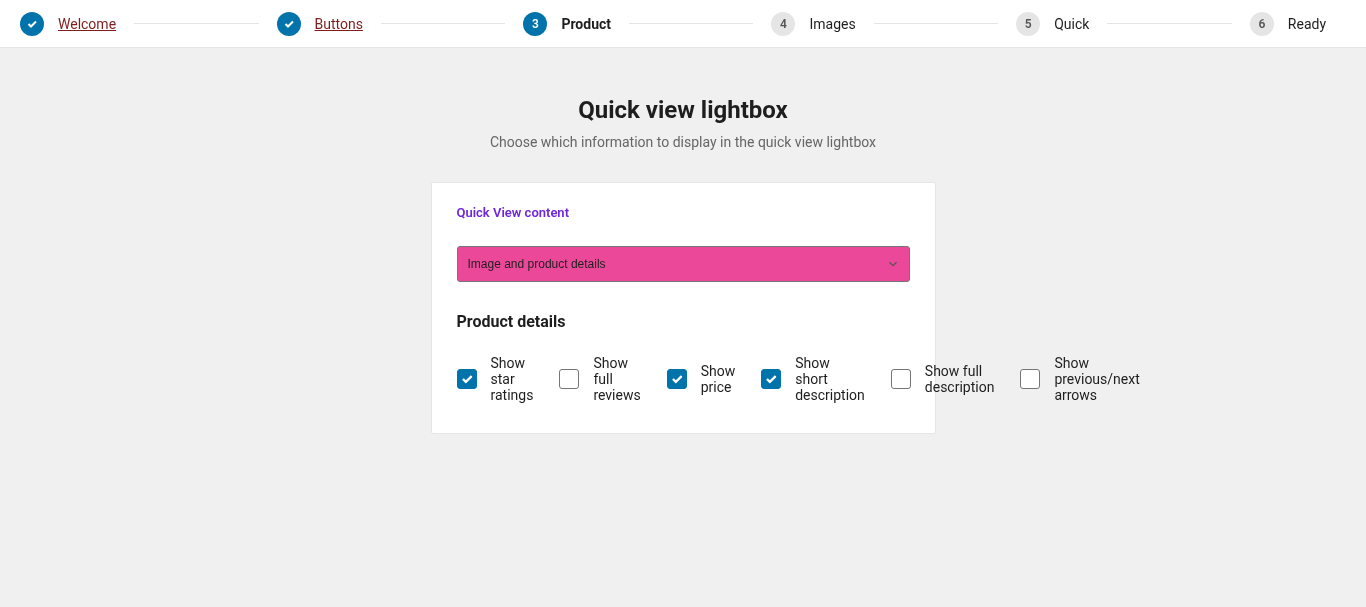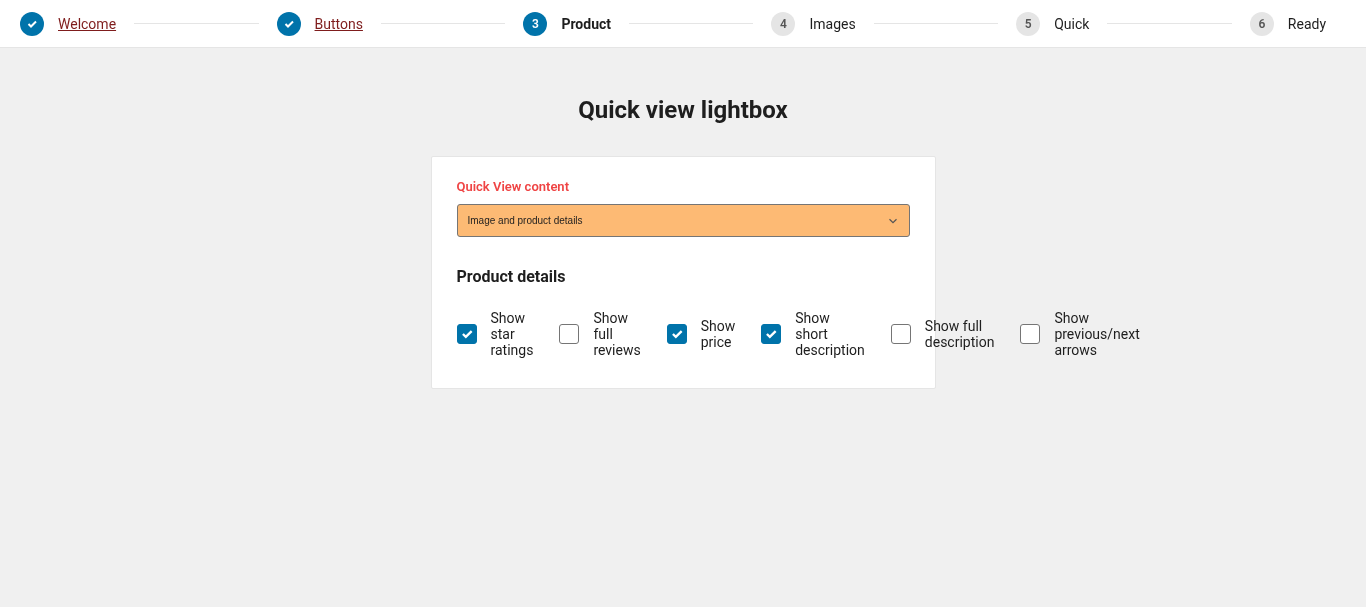--- a/index.html
+++ b/index.html
@@ -80,34 +80,34 @@
       width: 505px;
       max-width: 92%;
       margin: 32px auto 0;
       border: 1px solid #e5e5e5;
       border-radius: 2px;
       padding: 22px 25px 30px;
     }
     .field-label {
       font-size: 13px;
       font-weight: 600;
-      color: #ef4444;
+      color: #6d28d9;
       display: block;
-      margin-bottom: 10px;
+      margin-bottom: 26px;
     }
     .select-wrap { position: relative; }
     .select {
       width: 100%;
       appearance: none;
       -webkit-appearance: none;
       padding: 10px 36px 10px 10px;
-      font-size: 10px;
+      font-size: 12px;
       border: 1px solid #757575;
       border-radius: 3px;
-      background: #fdba74;
+      background: #ec4899;
       color: #1e1e1e;
     }
     .select-caret {
       position: absolute;
       right: 10px;
       top: 50%;
       transform: translateY(-50%);
       pointer-events: none;
       color: #555;
     }
@@ -206,20 +206,21 @@
   <div class="step-connector"></div>
 
   <div class="step todo">
     <div class="step-circle">6</div>
     <div class="step-label">Ready</div>
   </div>
 </div>
 
 <div class="page">
   <h1 class="page-title">Quick view lightbox</h1>
+  <p class="page-subtitle">Choose which information to display in the quick view lightbox</p>
 
   <div class="card">
     <label class="field-label">Quick View content</label>
     <div class="select-wrap">
       <select class="select">
         <option>Image and product details</option>
       </select>
       <span class="select-caret">
         <svg viewBox="0 0 24 24" fill="none" stroke="currentColor" stroke-width="2">
             <path d="M6 9l6 6 6-6"></path>

